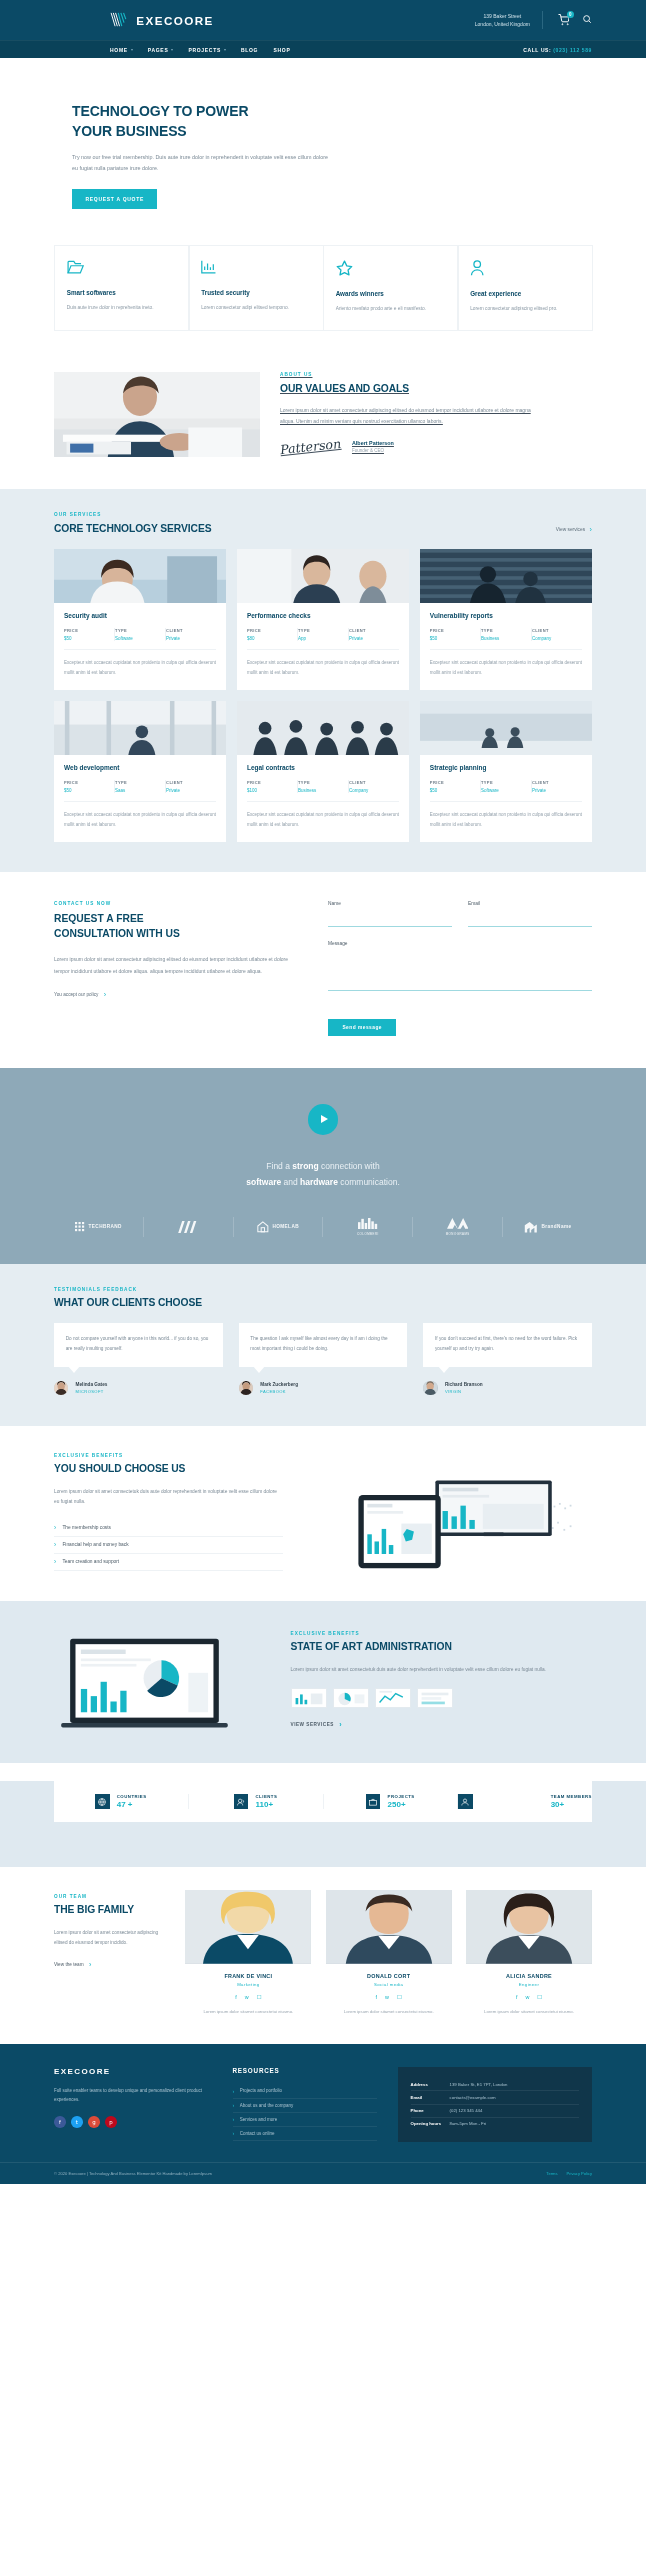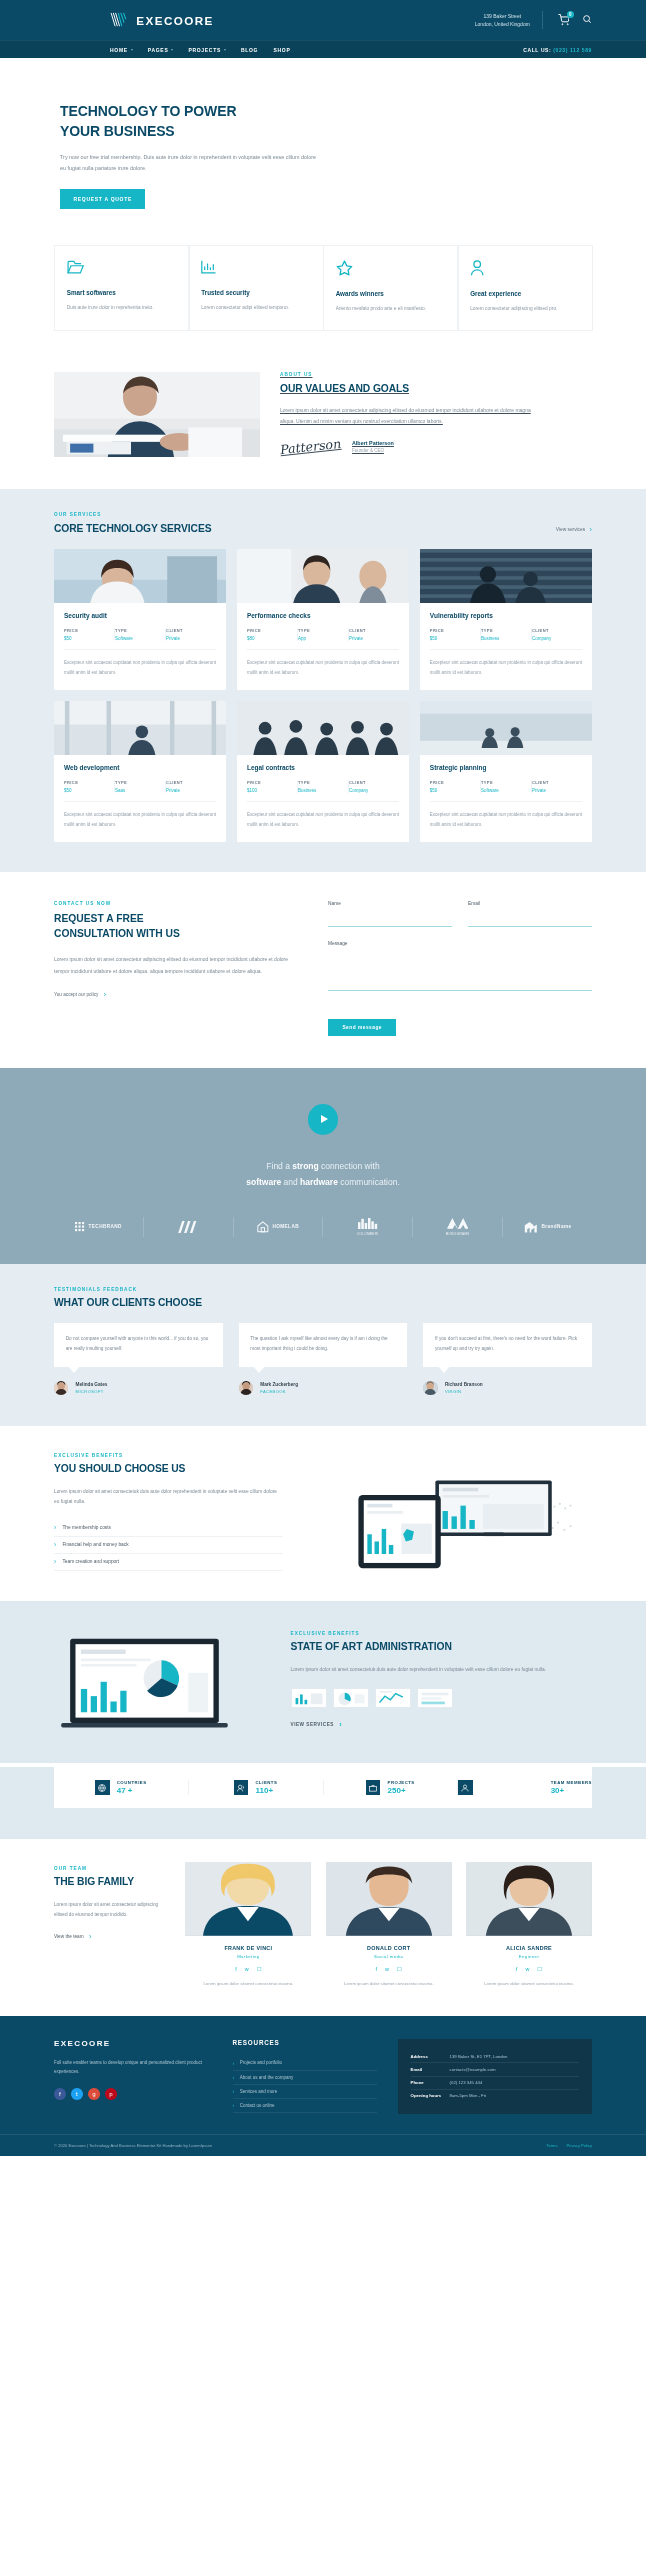--- a/index.html
+++ b/index.html
@@ -26,21 +26,21 @@
   
   .navbar{background:#0a4259;height:18px;display:flex;align-items:center;border-top:0.9px solid rgba(255,255,255,.06);}
   .navbar .container{display:flex;align-items:center;}
   .nav-items{display:flex;align-items:center;gap:15.3px;margin-left:56px;}
   .nav-item{color:#ffffff;font-size:5px;font-weight:bold;letter-spacing:0.7px;display:flex;align-items:center;gap:2.7px;cursor:pointer;}
   .caret{width:0;height:0;border-left:1.8px solid transparent;border-right:1.8px solid transparent;border-top:2.2px solid #7fa8bb;display:inline-block;}
   .call{margin-left:auto;font-size:5px;letter-spacing:0.6px;color:#ffffff;font-weight:bold;}
   .call b{color:#1fb9cc;font-weight:bold;}
 
   
-  .hero{background:#fff;padding:43px 4px 36px;}
+  .hero{background:#fff;padding:43px 16px 36px;}
   .hero-inner{margin-left:56px;width:287px;}
   h1.hero-title{color:#0b4a66;font-size:14px;font-weight:bold;line-height:1.45;letter-spacing:-0.1px;}
   .hero-sub{margin-top:10px;color:#7b8a96;font-size:5.4px;line-height:2.1;width:260px;}
   .btn-primary{margin-top:14.4px;display:inline-block;background:#17b6c6;color:#fff;font-size:5px;font-weight:bold;letter-spacing:0.7px;padding:7.2px 13.5px;cursor:pointer;border:none;}
 
   
   .features{display:flex;gap:0;padding:0 0 30.5px;}
   .feat-row{width:538px;margin:0 auto;display:flex;}
   .feat{flex:1;background:#fff;border:0.9px solid #eef2f5;padding:14.4px 11.7px 16px;margin-right:-0.9px;}
   .feat .ic{color:#17b6c6;margin-bottom:11.7px;display:block;}
@@ -131,21 +131,21 @@
   .adm-left{width:215px;height:108px;position:relative;}
   .adm-right{flex:1;}
   .adm-p{color:#7b8a96;font-size:4.8px;line-height:2.2;margin-top:10px;}
   .thumbs{display:flex;gap:6.3px;margin-top:12.6px;}
   .thumb{width:36px;height:20px;background:#fff;border:0.9px solid #e3eaef;}
   .viewsvc{margin-top:12.6px;color:#4d5c68;font-size:4.7px;font-weight:bold;letter-spacing:0.5px;display:flex;align-items:center;gap:5.4px;cursor:pointer;}
   .viewsvc .arw{color:#17b6c6;font-size:7.2px;}
 
   
   .stats-wrap{background:#dfe9f0;padding:0 0 27px;}
-  .stats{width:538px;margin:4px auto;background:#fff;display:flex;padding:12.6px 0;}
+  .stats{width:538px;margin:18px auto;background:#fff;display:flex;padding:12.6px 0;}
   .stat{flex:1;display:flex;align-items:center;justify-content:center;gap:7.2px;border-right:0.9px solid #eef2f5;}
   .stat:last-child{border-right:none;justify-content:space-between;}
   .stat-ic{width:14.4px;height:14.4px;background:#0b4a66;display:flex;align-items:center;justify-content:center;color:#fff;}
   .stat-k{color:#0b4a66;font-size:4.3px;font-weight:bold;letter-spacing:0.5px;}
   .stat-v{color:#17b6c6;font-size:8px;font-weight:bold;margin-top:1.8px;}
 
   
   .team{background:#fff;padding:23px 0 27px;}
   .team-row{width:538px;margin:0 auto;display:flex;gap:14.4px;}
   .team-left{width:117px;padding-top:3.6px;}

